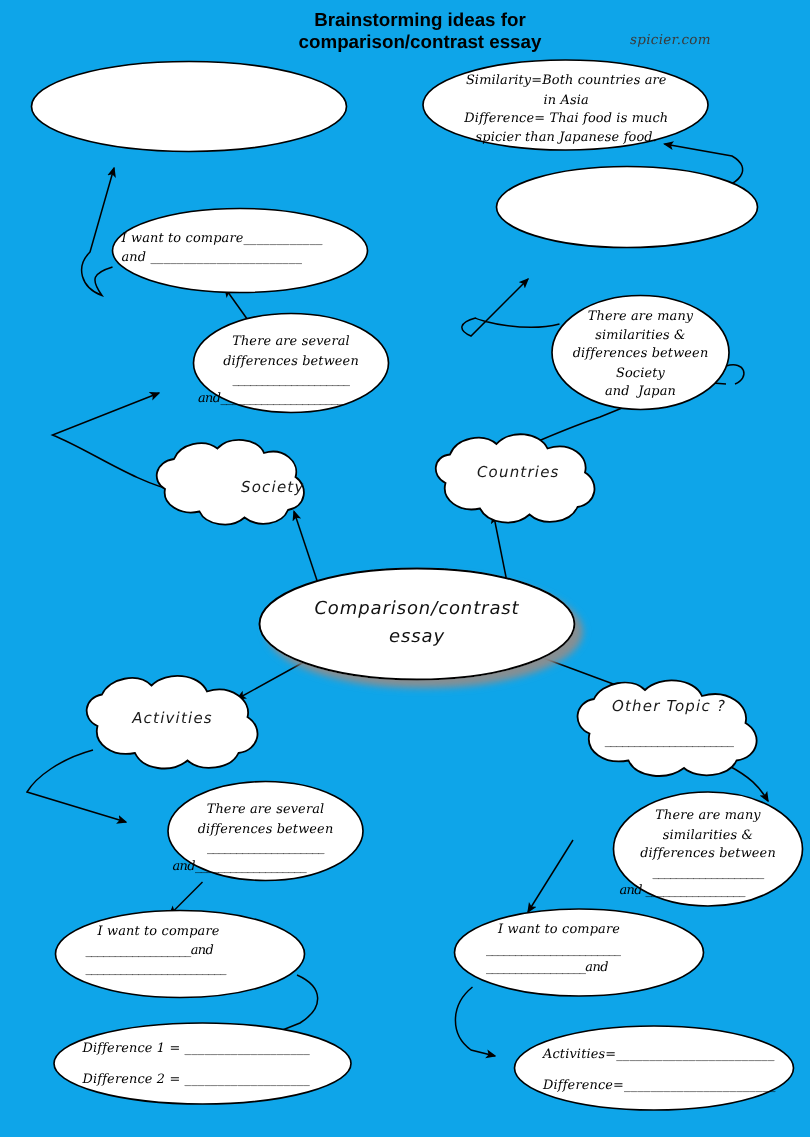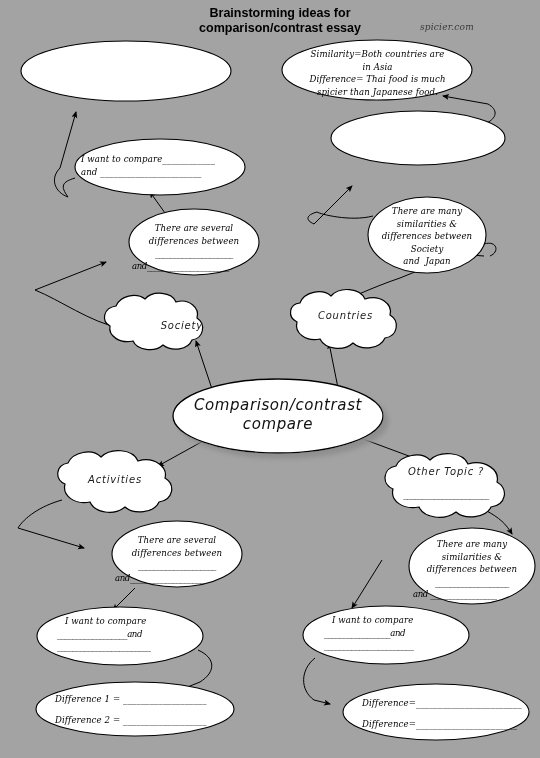--- a/index.html
+++ b/index.html
@@ -4,21 +4,21 @@
 <style>
   html, body {
     margin: 0;
     padding: 0;
     background: #ffffff;
   }
   #page {
     position: relative;
     width: 540px;
     height: 758px;
-    background: #a3a3a3;
+    background: #0ea5e9;
     overflow: hidden;
     font-family: "DejaVu Serif", serif;
   }
   
   #title-block {
     position: absolute;
     left: 150px;
     top: 6px;
     width: 260px;
     text-align: center;
@@ -65,21 +65,21 @@
   .cloudlabel {
     font-family: "DejaVu Sans", sans-serif;
     font-style: italic;
     font-size: 10px;
     letter-spacing: 0.8px;
     color: #1a1a1a;
   }
   .centerlabel {
     font-family: "DejaVu Sans", sans-serif;
     font-style: italic;
-    font-size: 15px;
+    font-size: 12px;
     line-height: 19px;
     letter-spacing: 0.6px;
     color: #111;
   }
   .line-row {
     white-space: pre;
   }
   .blank {
     letter-spacing: -0.4px;
   }
@@ -171,21 +171,21 @@
            C485,459 500,470 497,482 C509,489 506,505 491,507
            C486,518 465,520 456,512 C444,521 424,518 419,507
            C403,510 390,501 393,489 C381,484 383,468 396,466 Z"></path>
     </g>
 
     <ellipse cx="278" cy="416" rx="105" ry="37" fill="#ffffff" stroke="#000" stroke-width="1.3" filter="url(#softshadow)"></ellipse>
   </svg>
 
   <div class="nodetext centerlabel" style="left:173px; top:396px; width:210px;">
     <div>Comparison/contrast</div>
-    <div>compare</div>
+    <div>essay</div>
   </div>
 
   <div class="nodetext cloudlabel" style="left:113px; top:320px; width:90px;text-align:right;">Society</div>
   <div class="nodetext cloudlabel" style="left:298px; top:310px; width:95px;">Countries</div>
   <div class="nodetext cloudlabel" style="left:65px; top:474px; width:100px;">Activities</div>
   <div class="nodetext" style="left:396px; top:466px; width:100px;">
     <div class="cloudlabel">Other Topic ?</div>
     <div class="hand blank" style="margin-top:11px;">______________________</div>
   </div>
 
@@ -239,22 +239,22 @@
   <div class="nodetext hand" style="left:413px; top:538px; width:118px;">
     <div class="line-row">There are many</div>
     <div class="line-row">similarities &amp;</div>
     <div class="line-row">differences between</div>
     <div class="line-row blank">___________________</div>
     <div class="line-row hand-left blank">and _________________</div>
   </div>
 
   <div class="nodetext hand hand-left" style="left:324px; top:614px; width:150px;">
     <div class="line-row" style="padding-left:8px;">I want to compare</div>
+    <div class="line-row blank">_______________________</div>
     <div class="line-row blank">_________________and</div>
-    <div class="line-row blank">_______________________</div>
   </div>
 
   <div class="nodetext hand hand-left" style="left:362px; top:693px; width:175px; line-height:21px;">
-    <div class="line-row">Difference=________________________</div>
+    <div class="line-row">Activities=________________________</div>
     <div class="line-row">Difference=_______________________</div>
   </div>
 
 </div>
 
 </body></html>

